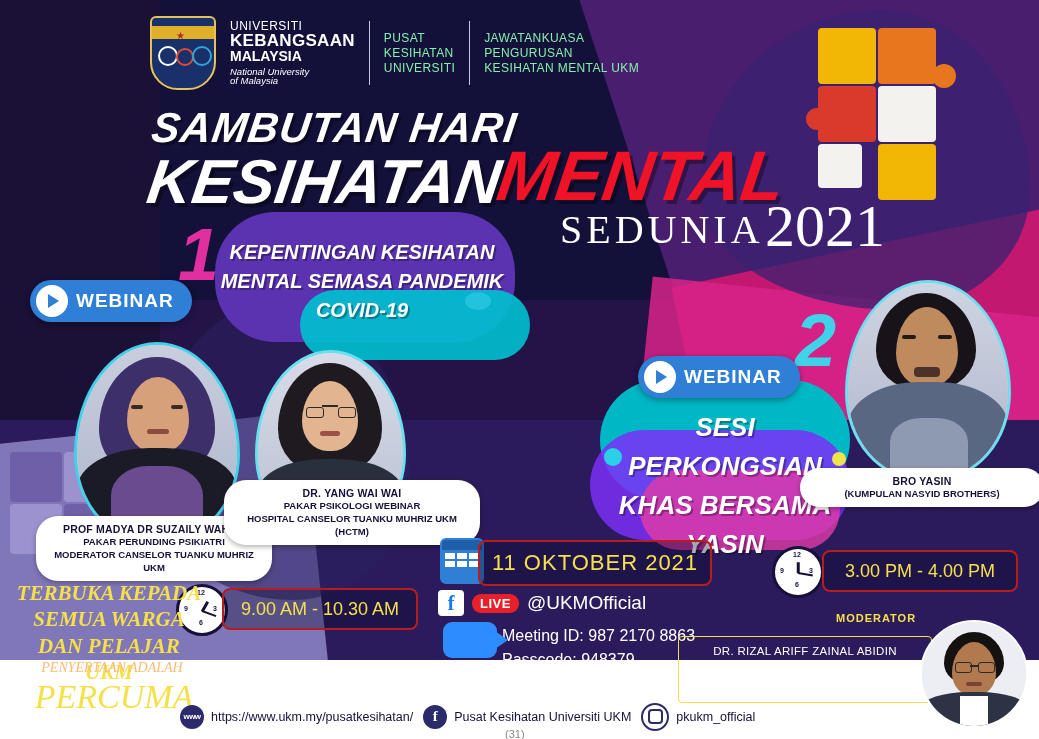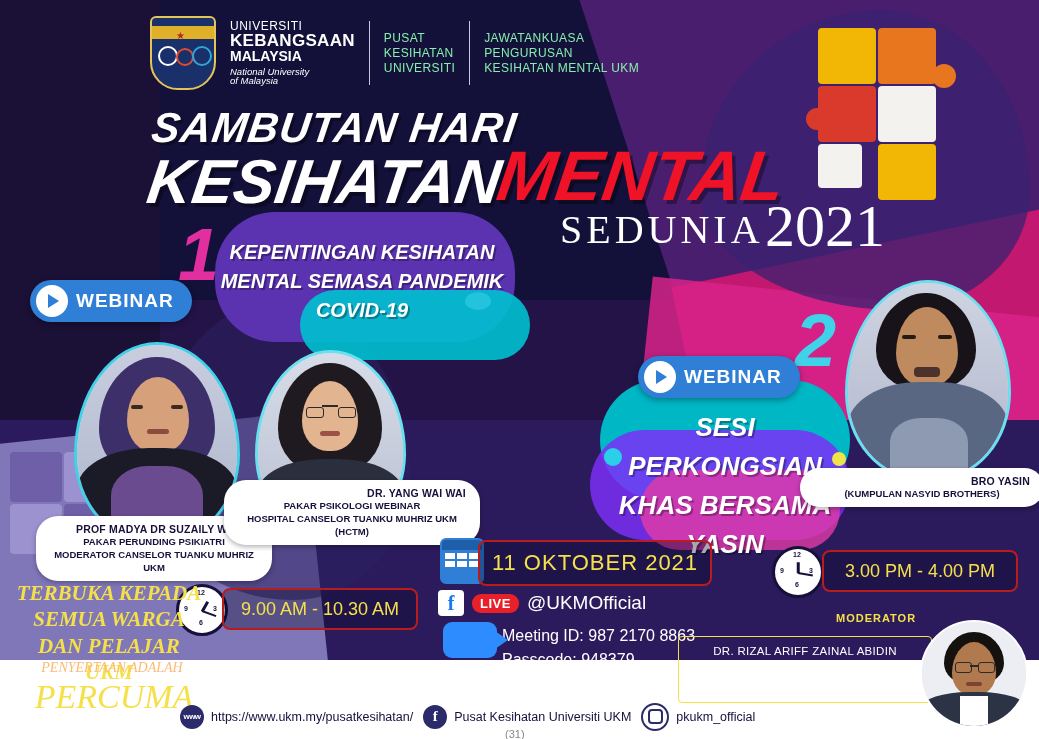--- a/index.html
+++ b/index.html
@@ -157,21 +157,21 @@
   .hair{position:absolute;border-radius:50% 50% 40% 40%/60% 60% 40% 40%;}
   .skin{position:absolute;border-radius:50% 50% 46% 46%/58% 58% 42% 42%;background:#d6a07a;}
   .body{position:absolute;bottom:0;left:0;right:0;border-radius:45% 45% 0 0;}
 
   
   .plate{
     position:absolute;background:#ffffff;border-radius:22px;text-align:center;
     padding:6px 14px;color:#16103a;font-weight:bold;line-height:1.35;
     box-shadow:0 2px 5px rgba(0,0,0,.3);
   }
-  .plate .nm{font-size:10.5px;letter-spacing:.2px;text-align:right;}
+  .plate .nm{font-size:10.5px;letter-spacing:.2px;}
   .plate .rl{font-size:9.5px;}
   .plate1{left:36px;top:516px;width:208px;}
   .plate2{left:224px;top:480px;width:228px;}
   .plate3{left:800px;top:468px;width:216px;}
 
   
   .ybox{
     position:absolute;border:2px solid #b91c1c;border-radius:8px;background:rgba(10,8,40,.35);
     color:#f5e04a;font-weight:normal;display:flex;align-items:center;justify-content:center;
   }

